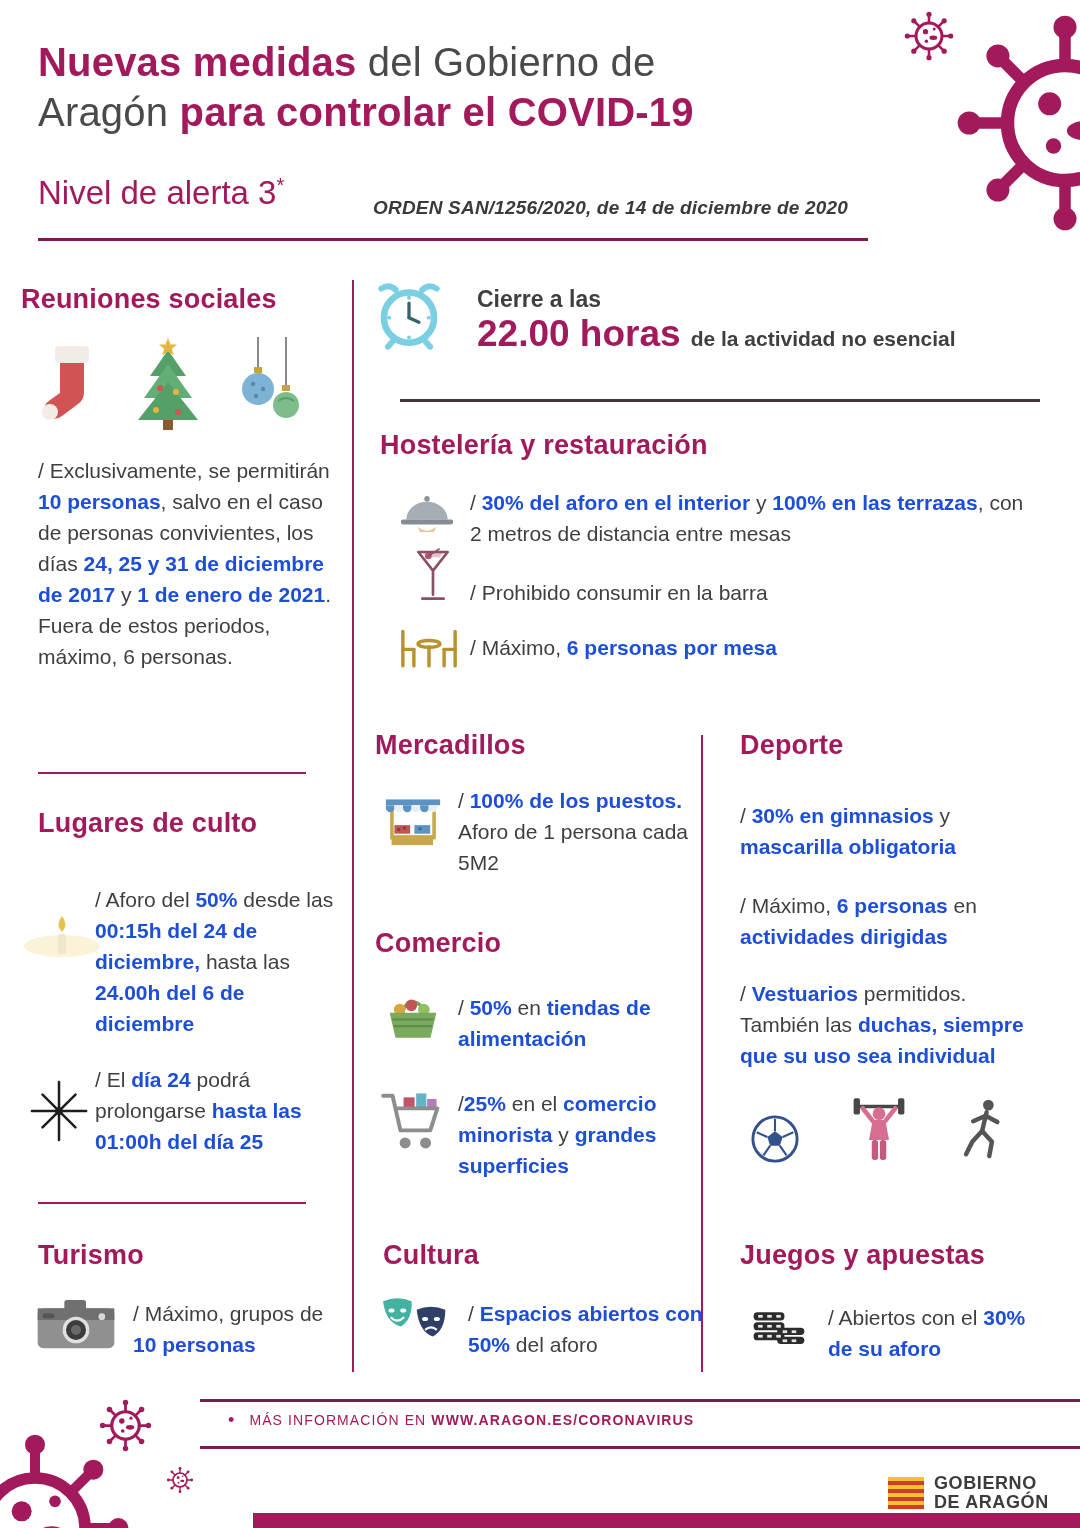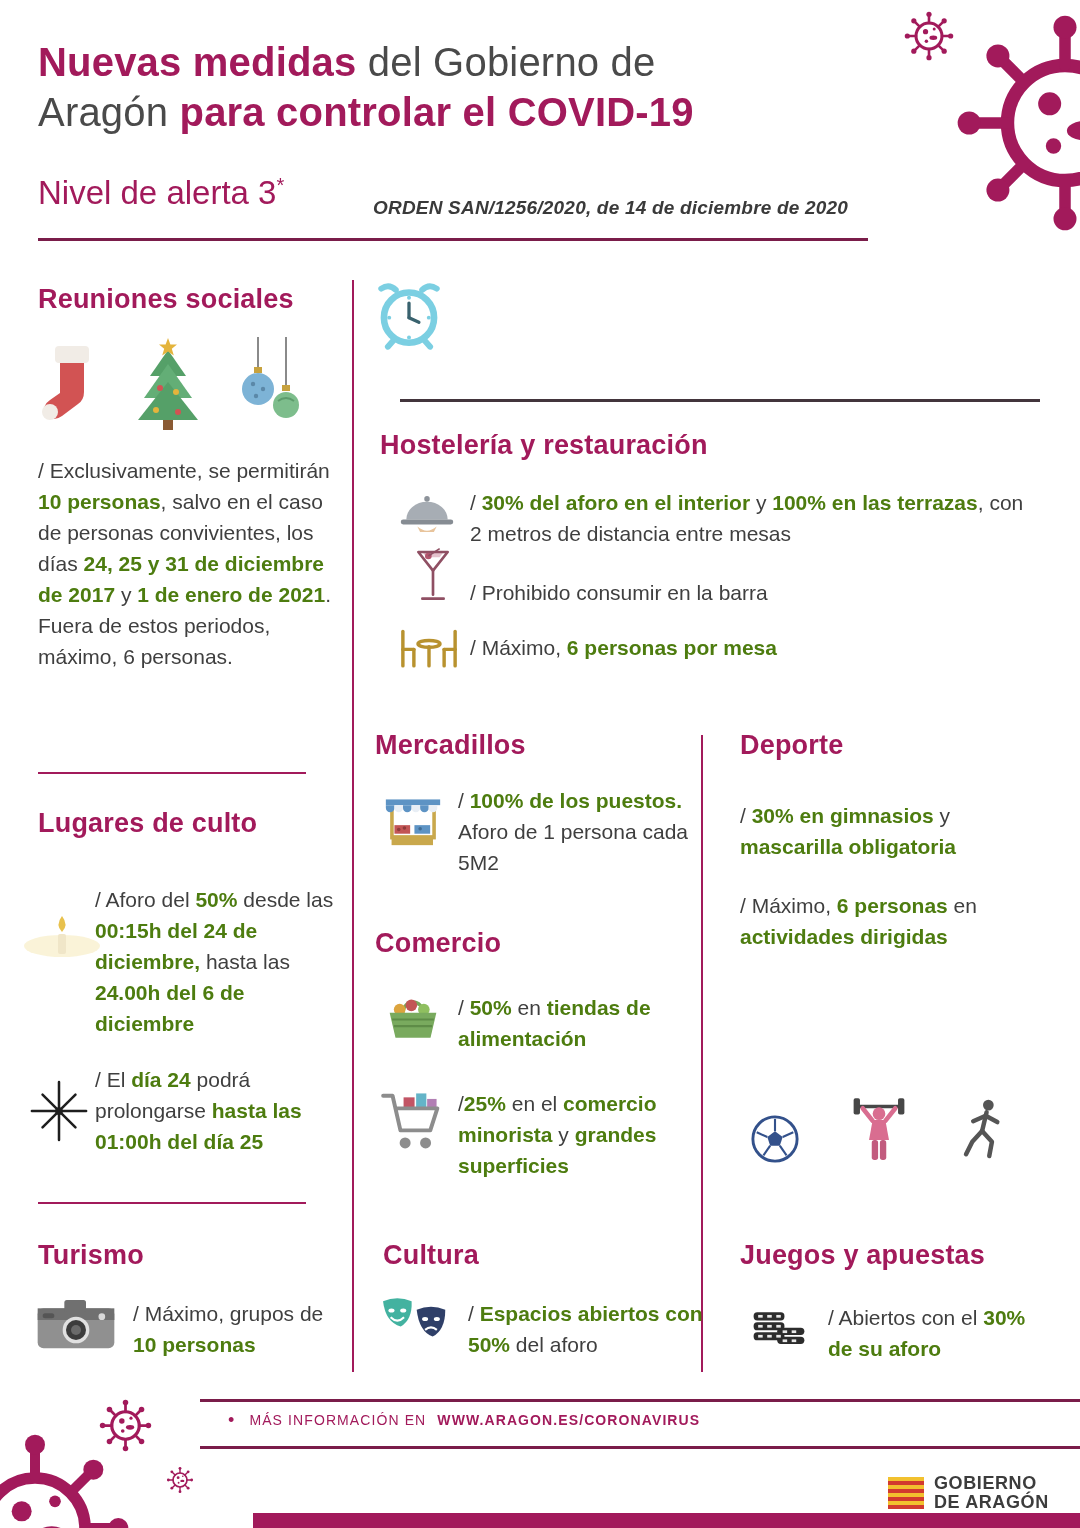--- a/index.html
+++ b/index.html
@@ -12,30 +12,30 @@
   .page{position:relative;width:1080px;height:1528px;background:#fff;overflow:hidden;}
   .abs{position:absolute;}
   .b{font-weight:bold;}
   .title{font-size:40px;line-height:1.24;color:#4a4a4a;font-weight:500;letter-spacing:.2px;}
   .title .b{color:var(--accent,#a21a5b);font-weight:700;}
   .alert{font-size:33px;color:var(--accent,#a21a5b);font-weight:400;}
   .alert sup{font-size:20px;}
   .order{font-size:19px;font-style:italic;font-weight:bold;color:#3a3a3a;letter-spacing:.2px;}
   .heading{font-size:27px;font-weight:bold;color:var(--accent,#a21a5b);letter-spacing:.2px;}
   .txt{font-size:21px;line-height:1.48;color:var(--text,#3f3f3f);}
-  .txt .b{color:#4d7c0f;}
+  .txt .b{color:#1d4ed8;}
   .hline{background:var(--accent,#a21a5b);height:2px;}
   .vline{background:var(--accent,#a21a5b);width:2px;}
   .curfew-l1{font-size:23px;font-weight:bold;color:var(--text,#3f3f3f);}
   .curfew-row{display:flex;align-items:baseline;white-space:nowrap;}
   .curfew-time{font-size:37px;font-weight:800;color:var(--accent,#a21a5b);margin-right:10px;}
   .curfew-rest{font-size:21px;font-weight:bold;color:var(--text,#3f3f3f);}
   .footer-info{font-size:14px;letter-spacing:1.1px;color:var(--accent,#a21a5b);font-weight:500;display:flex;align-items:center;}
   .footer-info .dot{font-size:18px;margin-right:14px;line-height:1;}
-  .footer-info .url{font-weight:800;margin-left:11px;}
+  .footer-info .url{font-weight:800;margin-left:5px;}
   .logo{display:flex;align-items:center;gap:10px;}
   .logo-text{font-size:18px;font-weight:800;color:#3c3c3c;line-height:1.08;letter-spacing:.6px;}
   .icons-row{display:flex;align-items:flex-end;gap:28px;}
   .sports-row{display:flex;align-items:flex-end;gap:50px;}
 </style>
 </head>
 <body>
 
 <div class="page">
 
@@ -291,21 +291,21 @@
   <div class="abs order" style="left:373px;top:197px;">ORDEN SAN/1256/2020, de 14 de diciembre de 2020</div>
   <div class="abs" style="left:38px;top:238px;width:830px;height:3px;background:var(--maroon,#7a1d4a);"></div>
 
   <svg class="abs" style="left:903px;top:10px;width:52px;height:52px;color:var(--accent,#a21a5b);">
       <use href="#sym-virus"></use>
     </svg>
   <svg class="abs" style="left:950px;top:8px;width:230px;height:230px;color:var(--accent,#a21a5b);">
       <use href="#sym-virus"></use>
     </svg>
 
-  <h2 class="abs heading" style="left:38px;top:284px;">Reuniones sociales</h2>
+  <h2 class="abs heading" style="left:21px;top:284px;">Reuniones sociales</h2>
   <div class="abs icons-row" style="left:38px;top:336px;">
     <svg style="width:64px;height:96px;">
         <use href="#sym-stocking"></use>
       </svg>
     <svg style="width:76px;height:96px;">
         <use href="#sym-tree"></use>
       </svg>
     <svg style="width:70px;height:95px;">
         <use href="#sym-baubles"></use>
       </svg>
@@ -331,20 +331,27 @@
       <use href="#sym-camera"></use>
     </svg>
   <p class="abs txt" style="left:133px;top:1298px;width:212px;"><span>/ Máximo, grupos de </span><span class="b">10 personas</span></p>
 
   <div class="abs vline" style="left:352px;top:280px;height:1092px;"></div>
   <div class="abs vline" style="left:701px;top:735px;height:637px;"></div>
 
   <svg class="abs" style="left:376px;top:280px;width:66px;height:70px;">
       <use href="#sym-alarm"></use>
     </svg>
+  <div class="abs" style="left:477px;top:286px;">
+    <div class="curfew-l1">Cierre a las</div>
+    <div class="curfew-row">
+      <span class="curfew-time">22.00 horas</span>
+      <span class="curfew-rest">de la actividad no esencial</span>
+    </div>
+  </div>
   <div class="abs" style="left:400px;top:399px;width:640px;height:3px;background:#43353c;"></div>
 
   <h2 class="abs heading" style="left:380px;top:430px;">Hostelería y restauración</h2>
   <svg class="abs" style="left:398px;top:490px;width:58px;height:44px;">
       <use href="#sym-cloche"></use>
     </svg>
   <p class="abs txt" style="left:470px;top:487px;width:568px;"><span>/ </span><span class="b">30% del aforo en el interior</span><span> y </span><span class="b">100% en las terrazas</span><span>, con 2 metros de distancia entre mesas</span></p>
   <svg class="abs" style="left:413px;top:545px;width:40px;height:62px;">
       <use href="#sym-cocktail"></use>
     </svg>
@@ -372,20 +379,21 @@
 
   <h2 class="abs heading" style="left:383px;top:1240px;">Cultura</h2>
   <svg class="abs" style="left:378px;top:1295px;width:74px;height:58px;">
       <use href="#sym-masks"></use>
     </svg>
   <p class="abs txt" style="left:468px;top:1298px;width:238px;"><span>/ </span><span class="b">Espacios abiertos con 50%</span><span> del aforo</span></p>
 
   <h2 class="abs heading" style="left:740px;top:730px;text-align:center;">Deporte</h2>
   <p class="abs txt" style="left:740px;top:800px;width:292px;"><span>/ </span><span class="b">30% en gimnasios</span><span> y </span><span class="b">mascarilla obligatoria</span></p>
   <p class="abs txt" style="left:740px;top:890px;width:292px;"><span>/ Máximo, </span><span class="b">6 personas</span><span> en </span><span class="b">actividades dirigidas</span></p>
+  <p class="abs txt" style="left:740px;top:978px;width:305px;"><span>/ </span><span class="b">Vestuarios</span><span> permitidos. También las </span><span class="b">duchas, siempre que su uso sea individual</span></p>
   <div class="abs sports-row" style="left:750px;top:1095px;">
     <svg style="width:50px;height:52px;">
         <use href="#sym-ball"></use>
       </svg>
     <svg style="width:58px;height:70px;">
         <use href="#sym-lifter"></use>
       </svg>
     <svg style="width:50px;height:68px;">
         <use href="#sym-runner"></use>
       </svg>

